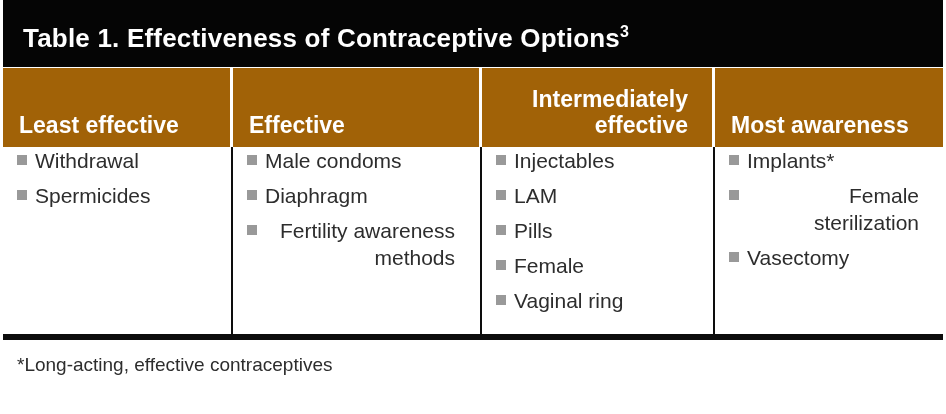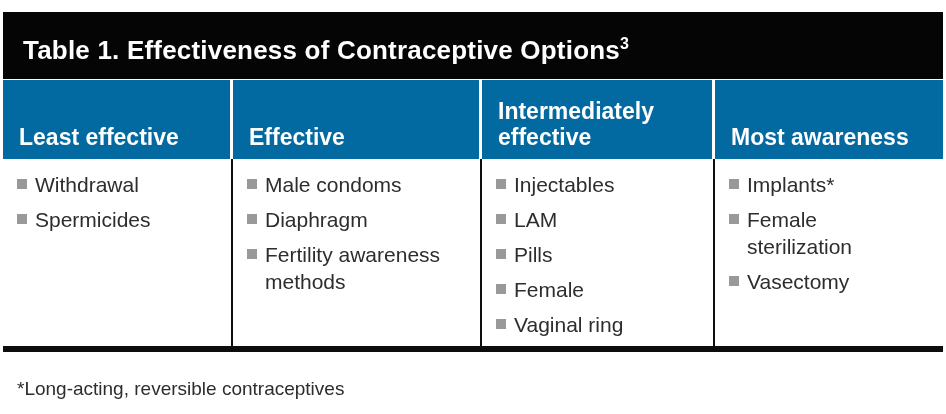--- a/index.html
+++ b/index.html
@@ -1,19 +1,19 @@
 <!DOCTYPE html>
 <html><head>
 <meta charset="utf-8">
 <style>
   * { margin: 0; padding: 0; box-sizing: border-box; }
   html, body { width: 946px; height: 414px; background: #ffffff; overflow: hidden; }
   body { font-family: "Liberation Sans", sans-serif; color: #2d2d2d; }
 
-  .table-wrap { margin: 12px 3px; }
+  .table-wrap { margin: 0 3px; text-align: right; }
 
   
   .title-bar {
     background: #050505;
     height: 67px;
     display: flex;
     align-items: center;
     padding: 10px 0 0 20px;
   }
   .title-bar h1 {
@@ -27,39 +27,39 @@
   
   .grid {
     display: grid;
     grid-template-columns: 227px 246px 230px 1fr;
     column-gap: 3px;
   }
 
   
   .header-row { border-top: 1px solid #ffffff; }
   .header-cell {
-    background: #0369a1;
+    background: #a16207;
     height: 79px;
     display: flex;
     align-items: flex-end;
-    padding: 0 8px 9px 16px;
+    padding: 0 24px 9px 16px;
   }
   .header-cell span {
     color: #ffffff;
     font-size: 23px;
     font-weight: bold;
     line-height: 26px;
   }
 
   
   .body-row { min-height: 187px; }
   .body-cell {
     position: relative;
     background: #ffffff;
-    padding: 12px 24px 0 14px;
+    padding: 0 24px 0 14px;
   }
   .body-cell + .body-cell::before {
     content: "";
     position: absolute;
     left: -2.5px;
     top: 0;
     bottom: 0;
     width: 2px;
     background: #0d0d0d;
   }
@@ -188,14 +188,14 @@
           </li>
       </ul>
     </div>
 
   </div>
 
   <div class="thick-rule"></div>
 </div>
 
 <div class="footnotes">
-  <p>*Long-acting, reversible contraceptives</p>
+  <p>*Long-acting, effective contraceptives</p>
 </div>
 
 </body></html>

